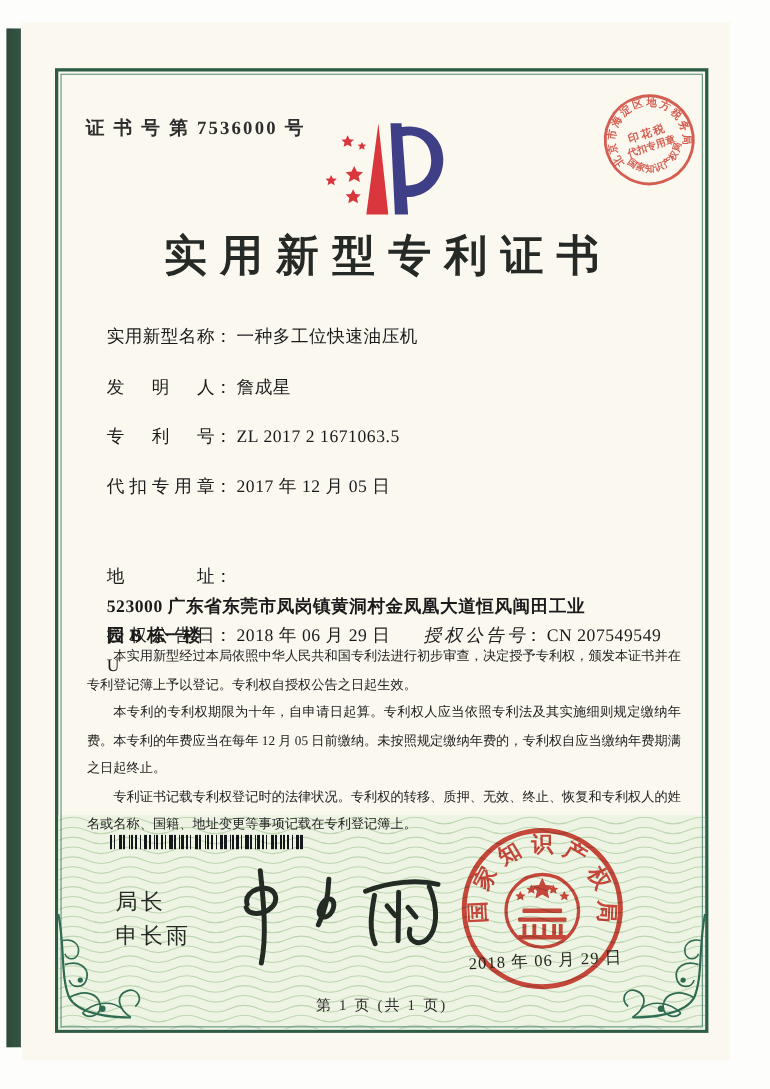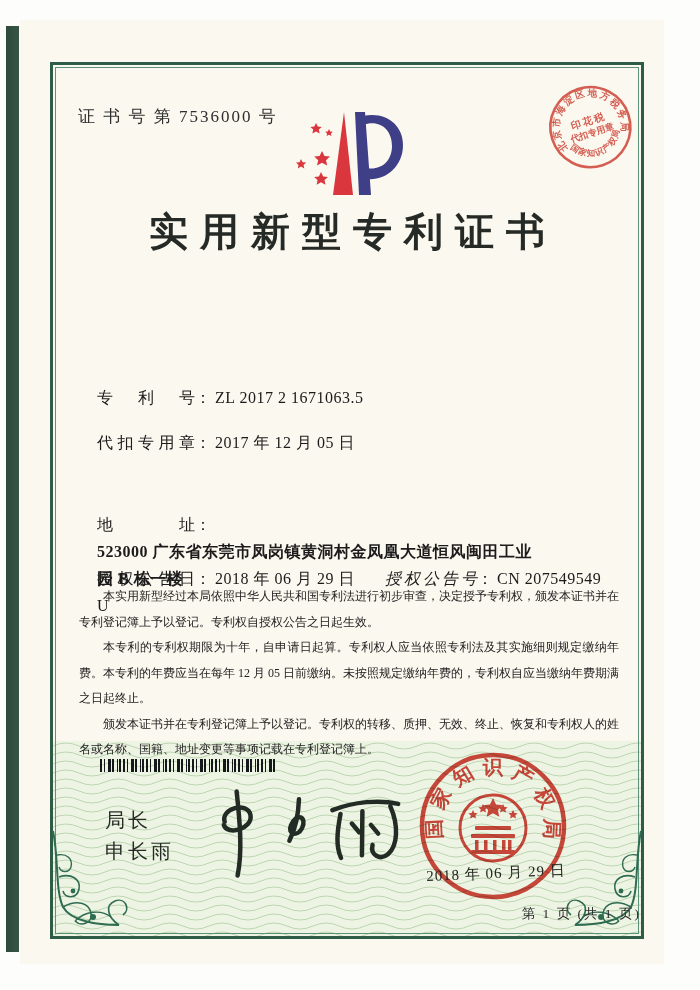--- a/index.html
+++ b/index.html
@@ -19,21 +19,21 @@
   }
   .frame{
     position:absolute;left:50px;top:62px;width:588px;height:871px;
     border:3px solid #2d5c47;
   }
   .frame::after{
     content:"";position:absolute;inset:2px;border:1px solid #5d927a;pointer-events:none;
   }
   .cert-no{
     position:absolute;left:25px;top:40px;
-    font-size:17px;color:#2e2e2e;letter-spacing:2px;
+    font-size:17px;color:#2e2e2e;letter-spacing:2px;font-weight:bold;
   }
   .logo{position:absolute;left:238px;top:44px;}
   .title{
     position:absolute;left:0;top:140px;width:100%;
     text-align:center;font-size:39px;font-weight:bold;color:#262a26;
     letter-spacing:12px;padding-left:12px;box-sizing:border-box;
   }
   .frow{
     position:absolute;left:44px;right:36px;
     font-size:16px;color:#1b1b1b;line-height:27px;
@@ -75,21 +75,21 @@
   .seal-date{
     position:absolute;left:348px;top:799px;width:190px;text-align:center;
     font-size:15px;color:#23261f;letter-spacing:1px;transform:rotate(-2.5deg);
     z-index:5;
   }
   .tax-stamp{position:absolute;left:488px;top:12px;mix-blend-mode:multiply;opacity:.85;transform:rotate(-18deg);}
   .flourish{position:absolute;bottom:2px;z-index:2;}
   .flourish.left{left:-4px;}
   .flourish.right{right:-4px;transform:scaleX(-1);}
   .footer{
-    position:absolute;left:0;width:100%;top:840px;text-align:right;
+    position:absolute;left:0;width:100%;top:840px;text-align:center;
     font-size:13.5px;color:#2c2c2c;letter-spacing:2px;z-index:6;
   }
   svg text{font-family:"Liberation Serif","DejaVu Serif",serif;}
 </style>
 </head>
 <body>
 
 <div class="page"></div>
 <div class="spine"></div>
 
@@ -139,37 +139,43 @@
       </g>
       <polygon fill="#d9363e" points="53,3 62,86 42,86"></polygon>
       <path fill="#3f3f87" d="M64 3 l10 0 6 83 -12 0 z M72 7
            C95 2 112 16 112 36 C112 58 94 72 76 70 L75 59
            C90 62 101 52 101 37 C101 20 88 10 72 16 Z"></path>
     </svg>
   </div>
 
   <div class="title">实用新型专利证书</div>
 
+  <div class="frow" style="top:228px">
+    <span class="flabel">实用新型名称</span><span class="fcolon">：</span><span class="fvalue">一种多工位快速油压机</span>
+  </div>
+  <div class="frow" style="top:274px">
+    <span class="flabel">发明人</span><span class="fcolon">：</span><span class="fvalue">詹成星</span>
+  </div>
   <div class="frow" style="top:319px">
     <span class="flabel">专利号</span><span class="fcolon">：</span><span class="fvalue">ZL 2017 2 1671063.5</span>
   </div>
   <div class="frow" style="top:364px">
     <span class="flabel">代扣专用章</span><span class="fcolon">：</span><span class="fvalue">2017 年 12 月 05 日</span>
   </div>
   <div class="frow" style="top:446px">
     <span class="flabel">地址</span><span class="fcolon">：</span><span class="fvalue addr">523000 广东省东莞市凤岗镇黄洞村金凤凰大道恒风闽田工业园 B 栋一楼</span>
   </div>
   <div class="frow" style="top:500px">
     <span class="flabel">授权公告日</span><span class="fcolon">：</span><span class="fvalue">2018 年 06 月 29 日</span><span class="rlabel">授权公告号</span><span class="fcolon">：</span><span class="fvalue">CN 207549549 U</span>
   </div>
 
   <div class="body-text">
     <p>本实用新型经过本局依照中华人民共和国专利法进行初步审查，决定授予专利权，颁发本证书并在专利登记簿上予以登记。专利权自授权公告之日起生效。</p>
     <p>本专利的专利权期限为十年，自申请日起算。专利权人应当依照专利法及其实施细则规定缴纳年费。本专利的年费应当在每年 12 月 05 日前缴纳。未按照规定缴纳年费的，专利权自应当缴纳年费期满之日起终止。</p>
-    <p>颁发本证书并在专利登记簿上予以登记。专利权的转移、质押、无效、终止、恢复和专利权人的姓名或名称、国籍、地址变更等事项记载在专利登记簿上。</p>
+    <p>专利证书记载专利权登记时的法律状况。专利权的转移、质押、无效、终止、恢复和专利权人的姓名或名称、国籍、地址变更等事项记载在专利登记簿上。</p>
   </div>
 
   <div class="barcode"></div>
 
   <div class="signoff">
     <div>局长</div>
     <div>申长雨</div>
   </div>
 
   <div class="signature">

